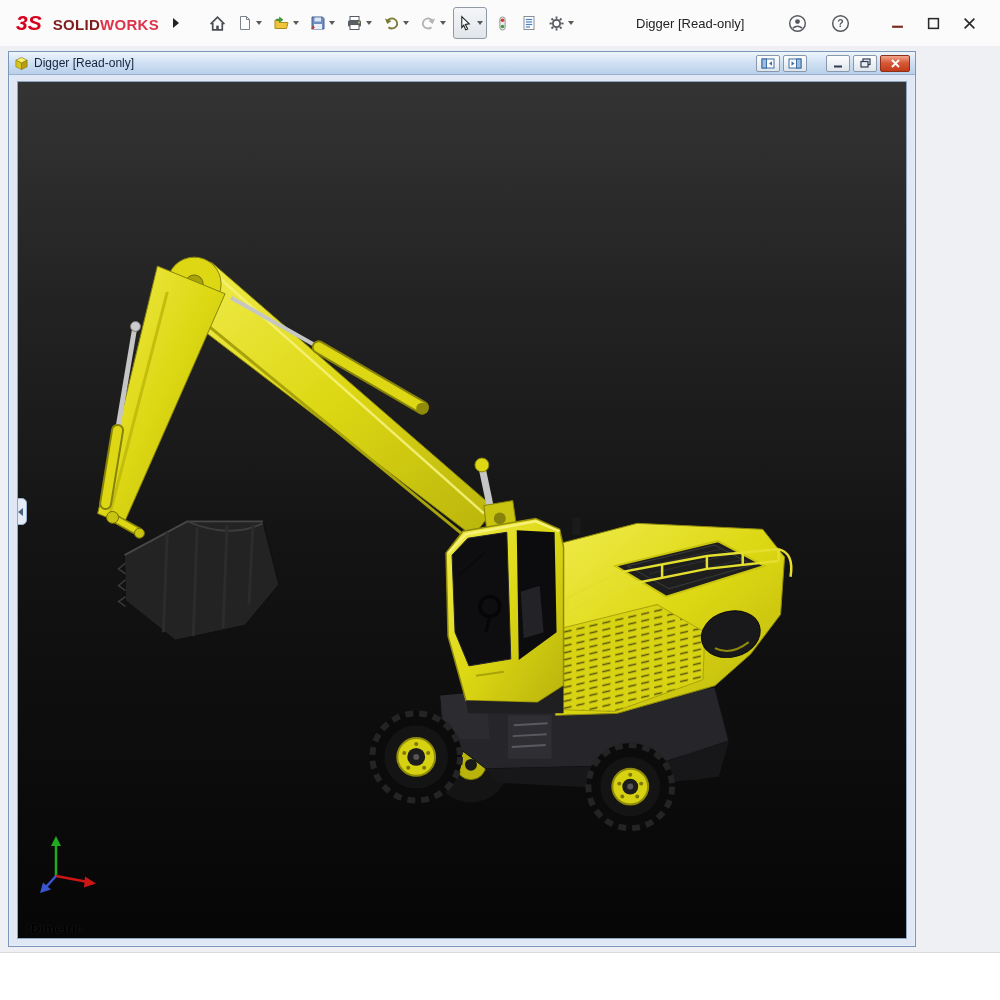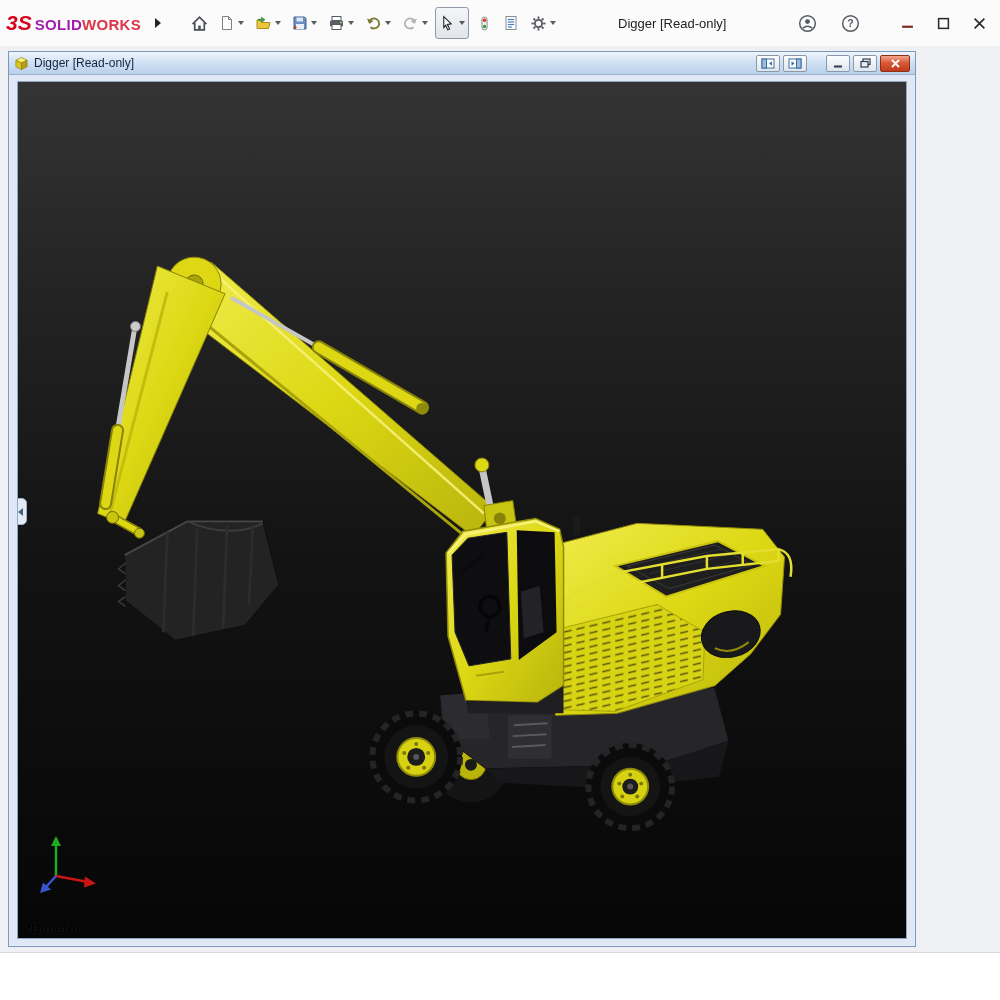--- a/index.html
+++ b/index.html
@@ -9,25 +9,25 @@
     background:#ffffff;
     position:relative;
     overflow:hidden;
   }
 
   
   .titlebar {
     position:absolute; top:0; left:0; right:0; height:46px;
     background:#fbfbfb;
     display:flex; align-items:center;
-    padding:0 6px;
+    padding:0 16px;
   }
   .brand { display:flex; align-items:baseline; cursor:default; }
   .brand .mark { color:#d6001c; font-weight:bold; font-style:italic; font-size:21px; margin-right:3px; }
-  .brand .bold { color:#a21caf; font-weight:bold; font-size:15px; letter-spacing:.3px; }
+  .brand .bold { color:#7f1d1d; font-weight:bold; font-size:15px; letter-spacing:.3px;margin-left:8px; }
   .brand .light { color:#d6001c; opacity:.8; font-weight:bold; font-size:15px; letter-spacing:.3px; }
   .flyout { width:0; height:0; border-top:5px solid transparent; border-bottom:5px solid transparent; border-left:6px solid #222; margin-left:14px; }
 
   .tools { display:flex; align-items:center; margin-left:26px; gap:3px; }
   .tool {
     height:32px; min-width:24px; padding:0 3px;
     display:flex; align-items:center; justify-content:center; gap:3px;
     border:1px solid transparent; border-radius:3px;
   }
   .tool.selected {

